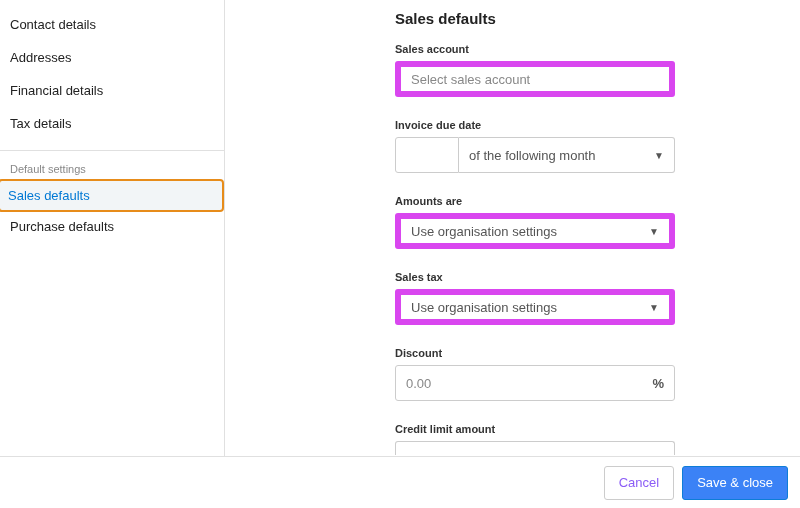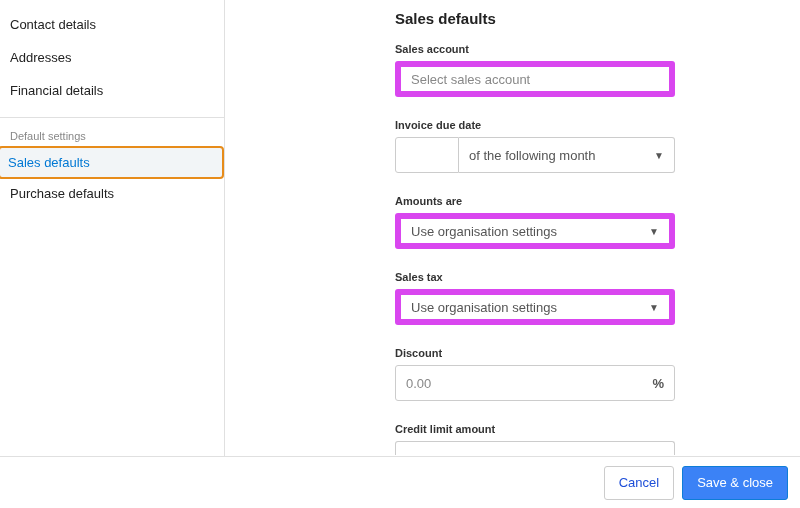--- a/index.html
+++ b/index.html
@@ -170,36 +170,37 @@
     font-size: 13px;
     font-weight: 500;
     cursor: pointer;
     display: flex;
     align-items: center;
     border: 1px solid;
   }
   .btn-cancel {
     background: #fff;
     border-color: #ccc;
-    color: #1d4ed8;
+    color: #8b5cf6;
   }
   .btn-primary {
     background: #3b82f6;
     border-color: #0e7dd6;
     color: #fff;
   }
 </style>
 </head>
 <body>
 
 <div class="layout">
   <div class="sidebar">
     <div class="sidebar-item">Contact details</div>
     <div class="sidebar-item">Addresses</div>
     <div class="sidebar-item">Financial details</div>
+    <div class="sidebar-item">Tax details</div>
     <div class="sidebar-divider"></div>
     <div class="sidebar-section-label">Default settings</div>
     <div class="sidebar-item active">Sales defaults</div>
     <div class="sidebar-item">Purchase defaults</div>
   </div>
 
   <div class="main">
     <div class="page-title">Sales defaults</div>
 
     <div class="field-group">

